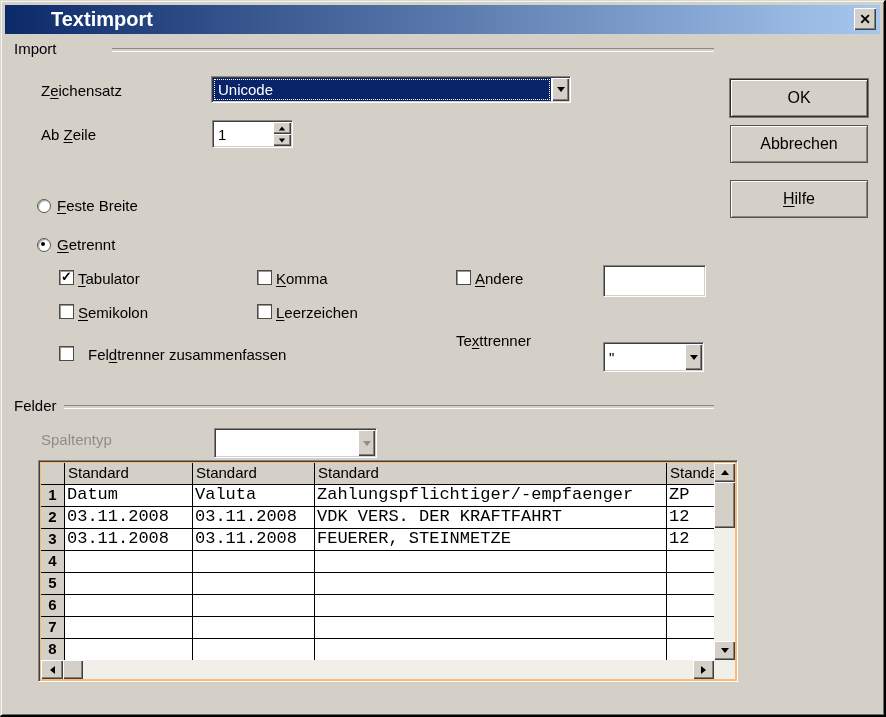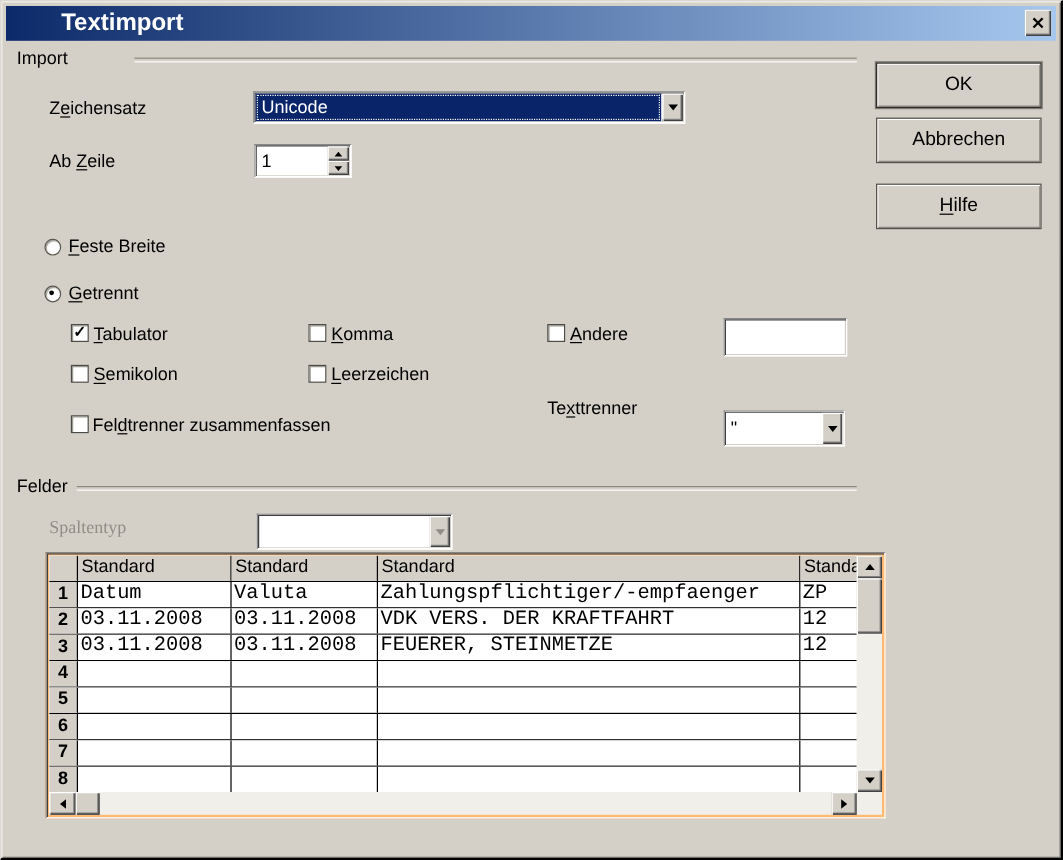--- a/index.html
+++ b/index.html
@@ -70,21 +70,21 @@
     display:flex;align-items:center;justify-content:center;}
   .vsb .up{top:0;left:0;right:0;height:19px;}
   .vsb .dn{bottom:0;left:0;right:0;height:19px;}
   .vsb .thumb{top:19px;left:0;right:0;height:46px;}
   .hsb .le{left:0;top:0;bottom:0;width:22px;}
   .hsb .ri{right:0;top:0;bottom:0;width:21px;}
   .hsb .thumb{left:22px;top:0;bottom:0;width:20px;}
   
   .btn{position:absolute;left:729px;width:138px;height:38px;background:#d4d0c8;border:1px solid #55534c;
     box-shadow:inset 1px 1px 0 #fff, inset -1px -1px 0 #8a877e;
-    display:flex;align-items:center;justify-content:center;font-size:16px;box-sizing:border-box;cursor:default;}
+    display:flex;align-items:center;justify-content:center;font-size:16px;box-sizing:border-box;cursor:default;margin-top:27px;}
   .btn.default{border-color:#2e2d29;box-shadow:inset 1px 1px 0 #fff, inset -1px -1px 0 #8a877e, 0 0 0 1px #7a786f;}
   .b-ok{top:51px;} .b-cancel{top:97px;} .b-help{top:152px;}
 </style>
 </head>
 <body>
 
 <div class="dialog">
 
   <div class="titlebar">
     <span class="title">Textimport</span>
@@ -136,36 +136,36 @@
   <div class="lbl" style="left:474px;top:270px;"><span></span><span class="mn">A</span><span>ndere</span></div>
   <input class="tf sunken" style="left: 602px; top: 264px; width: 103px; height: 32px;" value="">
 
   <div class="cb" style="left:58px;top:303px;"></div>
   <div class="lbl" style="left:77px;top:304px;"><span></span><span class="mn">S</span><span>emikolon</span></div>
 
   <div class="cb" style="left:256px;top:303px;"></div>
   <div class="lbl" style="left:275px;top:304px;"><span></span><span class="mn">L</span><span>eerzeichen</span></div>
 
   <div class="cb" style="left:58px;top:345px;"></div>
-  <div class="lbl" style="left:76px;top:346px;"><span>Fel</span><span class="mn">d</span><span>trenner zusammenfassen</span></div>
+  <div class="lbl" style="left:87px;top:346px;"><span>Fel</span><span class="mn">d</span><span>trenner zusammenfassen</span></div>
 
   <div class="lbl" style="left:455px;top:332px;text-align:right;"><span>Te</span><span class="mn">x</span><span>ttrenner</span></div>
   <div class="combo sunken" style="left:602px;top:341px;width:101px;height:30px;">
     <div class="cfield">"</div>
     <div class="cbtn">
         <span class="tri-dn"></span>
       </div>
   </div>
 
   <div class="ghdr g-felder">
     <span>Felder</span>
     <span class="gline"></span>
   </div>
 
-  <div class="lbl dis" style="left:40px;top:431px;font-family:Liberation Serif, serif;">Spaltentyp</div>
+  <div class="lbl dis" style="left:40px;top:431px;">Spaltentyp</div>
   <div class="combo sunken disabled" style="left:213px;top:427px;width:163px;height:30px;">
     <div class="cfield"></div>
     <div class="cbtn">
         <span class="tri-dn"></span>
       </div>
   </div>
 
   <div class="preview">
     <div class="gridwrap">
         <div class="prow">

